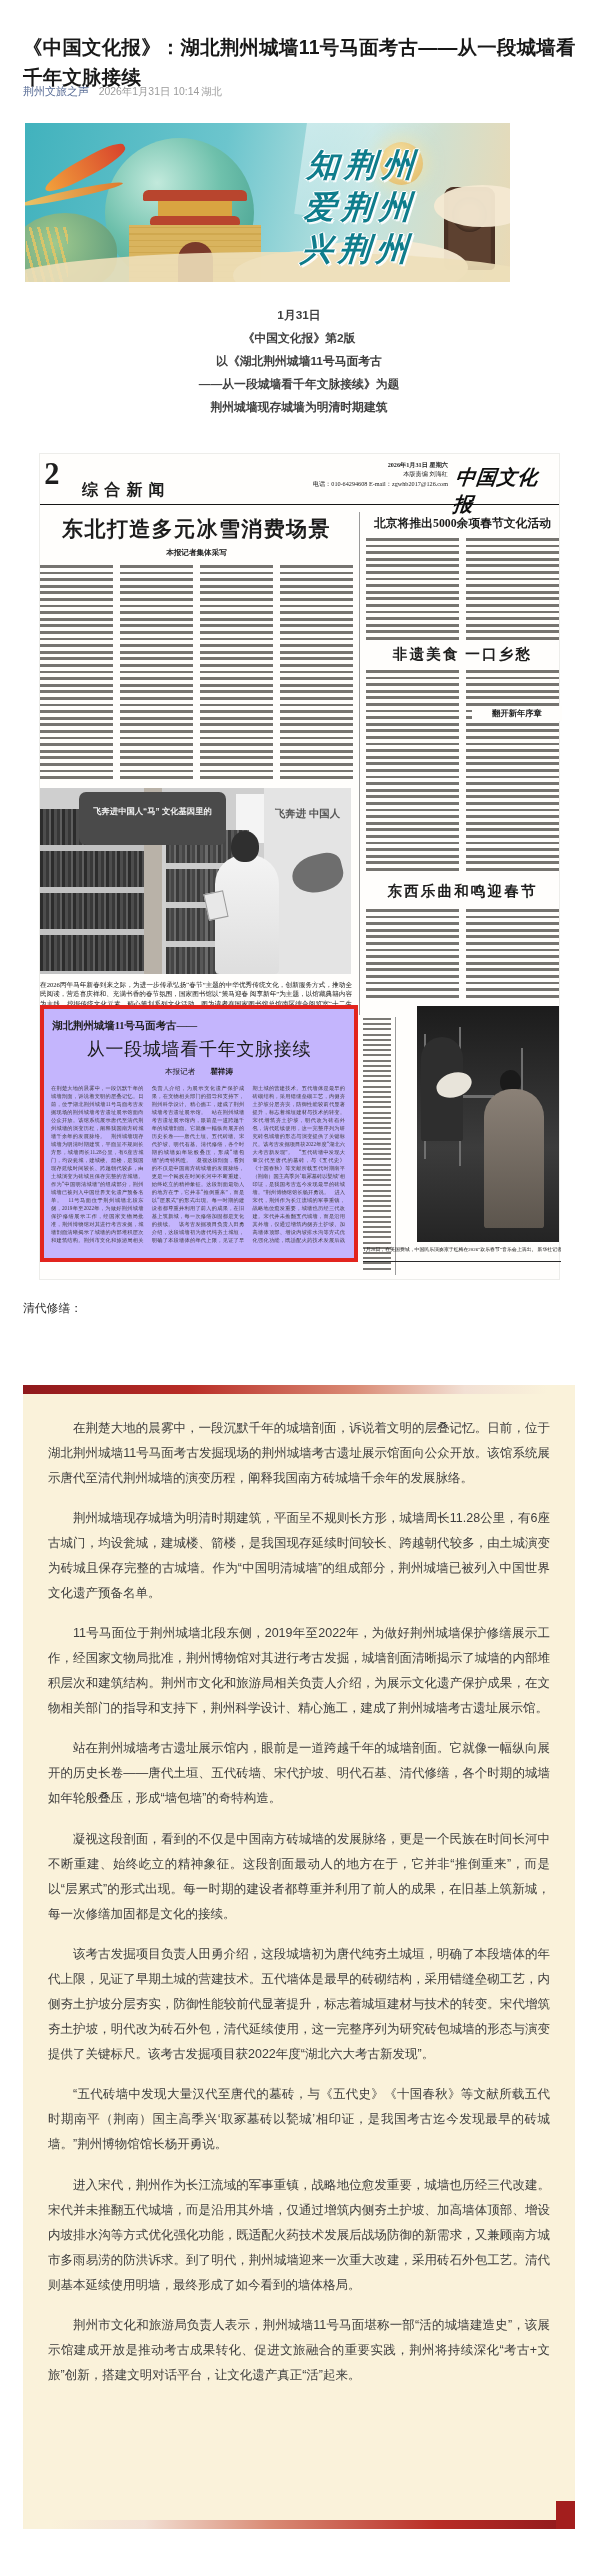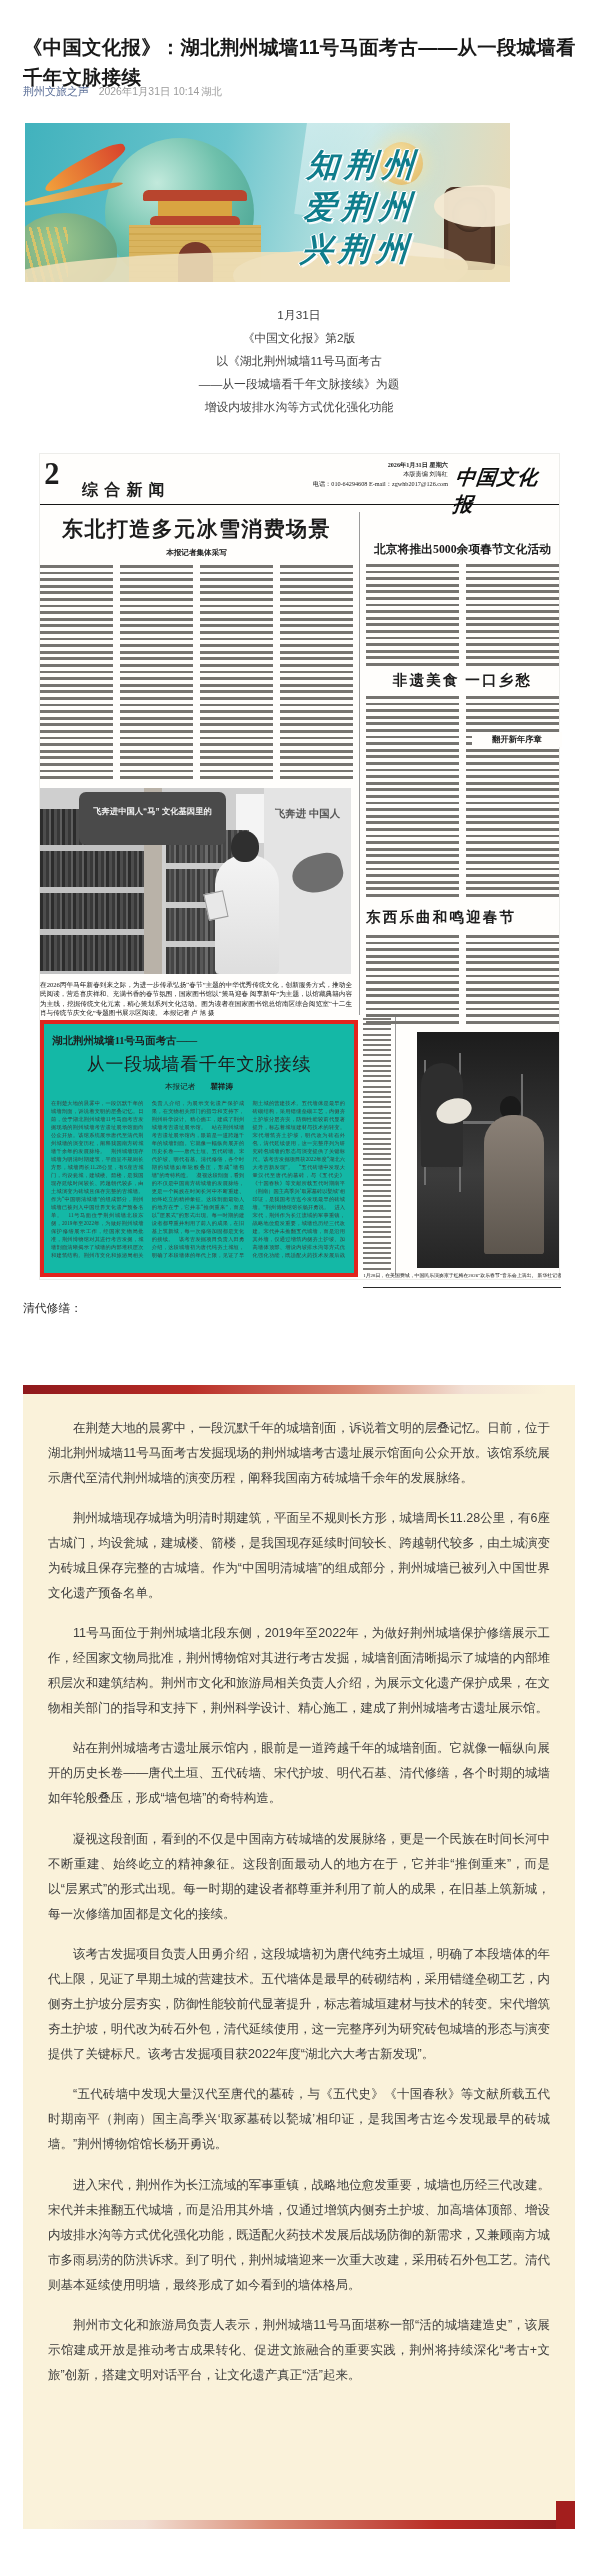--- a/index.html
+++ b/index.html
@@ -50,21 +50,21 @@
   .banner .bronze:after{content:"";position:absolute;left:8.3px;top:9.7px;width:35px;height:35px;border-radius:50%;
     background:radial-gradient(circle,#7c5a40 30%,#3f2b20 70%);}
   .banner .slogan{position:absolute;left:279px;top:21px;font-weight:bold;font-style:italic;
     font-size:32px;line-height:42px;letter-spacing:5.5px;color:#0f7d8c;transform:skewX(-4deg);
     text-shadow:1.4px 0 #fff,-1.4px 0 #fff,0 1.4px #fff,0 -1.4px #fff,2.1px 2.1px 0 rgba(255,255,255,.85);}
   .banner .sand{position:absolute;left:-28px;bottom:-32px;width:555px;height:62px;border-radius:50%;
     background:#eddfb9;opacity:.9;}
 
   
   .press-caption{left:0;top:304px;width:598px;text-align:center;
-    font-size:11.8px;line-height:23px;color:#3f3f3f;}
+    font-size:11.8px;line-height:23px;color:#3f3f3f;font-weight:bold;}
 
   
   .newspaper{left:40px;top:454px;width:519px;height:825px;background:#fffefc;
     outline:0.7px solid #ededea;font-family:"Liberation Serif","DejaVu Serif",serif;color:#1d1d1d;}
   .np-pageno{left:4.2px;top:2.8px;font-size:30.5px;font-weight:bold;}
   .np-section{left:42px;top:26px;font-size:16px;font-weight:bold;letter-spacing:6.2px;}
   .np-meta{left:208px;top:5.5px;width:200px;text-align:right;font-size:6.2px;line-height:9.7px;color:#222;}
   .np-meta .b{font-weight:bold;}
   .np-masthead{left:415px;top:9.7px;width:103px;height:35px;font-size:20px;font-weight:bold;font-style:italic;
     letter-spacing:0.7px;color:#0e0e0e;transform:skewX(-6deg);}
@@ -97,39 +97,39 @@
   .ph1-horse{position:absolute;right:8.3px;top:67px;width:51px;height:37px;border-radius:60% 40% 50% 60%;background:#6e6e6e;transform:rotate(-14deg);}
   .ph1-window{position:absolute;right:82px;top:5.5px;width:33px;height:49px;background:#f4f4f4;}
   .ph1-person{position:absolute;left:175px;top:67px;width:64px;height:119px;border-radius:29px 29px 4.2px 4.2px;
     background:linear-gradient(180deg,#f4f4f4,#dedede);}
   .ph1-head{position:absolute;left:191px;top:43px;width:28px;height:30.5px;border-radius:50% 50% 45% 45%;background:#2f2f2f;}
   .ph1-book{position:absolute;left:166px;top:104px;width:18px;height:25px;background:#e8e8e8;border:1.4px solid #9a9a9a;transform:rotate(-12deg);}
 
   .np-caption1{left:0;top:526px;width:312px;font-size:6.6px;line-height:9.4px;text-align:justify;color:#141414;}
 
   
-  .redbox{left:0;top:566px;width:318px;height:257px;border:4.9px solid #e2241d;box-sizing:border-box;background:#14b8a6;z-index:3;}
+  .redbox{left:0;top:551px;width:318px;height:257px;border:4.9px solid #e2241d;box-sizing:border-box;background:#c4b5fd;z-index:3;}
   .rb-kicker{position:absolute;left:8.3px;top:9.7px;font-size:10.4px;font-weight:bold;}
   .rb-headline{position:absolute;left:0;top:28px;width:100%;text-align:center;font-size:18px;font-weight:normal;letter-spacing:0.7px;}
   .rb-byline{position:absolute;left:0;top:58px;width:100%;text-align:center;font-size:7.6px;}
   .rb-byline b{margin-left:13px;}
   .rb-cols{position:absolute;left:7px;top:75px;width:294px;height:162px;overflow:hidden;
     column-count:3;column-gap:8.3px;font-size:5.2px;line-height:8px;text-align:justify;color:#3c3c3c;}
 
   .np-strip{left:323px;top:564px;width:28px;height:254px;}
   .np-vrule2{left:355px;top:563px;width:0.7px;height:258px;background:#9a9a9a;}
 
   
-  .np-right{left:326px;top:58px;width:193px;height:764px;margin-top:26px;}
+  .np-right{left:326px;top:58px;width:193px;height:764px;}
   .r-h1{position:absolute;left:0;top:4.2px;width:100%;text-align:center;font-size:11.8px;font-weight:bold;}
   .r-cols1{position:absolute;left:0;top:26px;width:100%;height:151px;}
   .r-h2{position:absolute;left:0;top:129px;width:100%;text-align:center;font-size:14.6px;font-weight:bold;letter-spacing:2.1px;background:#fffefc;padding:4.2px 0;}
   .r-cols2{position:absolute;left:0;top:158px;width:100%;height:201px;}
   .r-sub2{position:absolute;left:106px;top:194px;width:90px;text-align:center;font-size:8.3px;font-weight:bold;background:#fffefc;padding:2.1px 0;}
-  .r-h3{position:absolute;left:0;top:366px;width:100%;text-align:left;font-size:14.6px;font-weight:bold;letter-spacing:2.1px;background:#fffefc;padding:4.2px 0;}
+  .r-h3{position:absolute;left:0;top:366px;width:100%;text-align:center;font-size:14.6px;font-weight:bold;letter-spacing:2.1px;background:#fffefc;padding:4.2px 0;}
   .r-cols3{position:absolute;left:0;top:397px;width:100%;height:92px;}
 
   .photo2{position:absolute;left:51px;top:494px;width:142px;height:236px;overflow:hidden;
     background:linear-gradient(180deg,#1c1c1c,#3c3c3c 60%,#242424);}
   .ph2-stand{position:absolute;background:#6f6f6f;}
   .ph2-figure{position:absolute;left:67px;top:83px;width:60px;height:139px;border-radius:28px 28px 2.8px 2.8px;
     background:linear-gradient(180deg,#8b8177,#5c554d);}
   .ph2-head{position:absolute;left:83px;top:64px;width:21px;height:23.6px;border-radius:50%;background:#1a1a1a;}
   .ph2-drum{position:absolute;left:19.4px;top:67px;width:36px;height:23.6px;border-radius:50%;background:#e8e4da;transform:rotate(-18deg);}
   .ph2-player{position:absolute;left:4.2px;top:30.5px;width:42px;height:104px;border-radius:21px 21px 2.8px 2.8px;background:#2e2e2e;}
@@ -178,21 +178,21 @@
       <div>爱荆州</div>
       <div>兴荆州</div>
     </div>
 </div>
 
 <div class="abs press-caption">
     <div>1月31日</div>
     <div>《中国文化报》第2版</div>
     <div>以《湖北荆州城墙11号马面考古</div>
     <div>——从一段城墙看千年文脉接续》为题</div>
-    <div>增设内坡排水沟等方式优化强化功能</div>
+    <div>荆州城墙现存城墙为明清时期建筑</div>
   </div>
 
 <div class="abs newspaper">
   <div class="abs np-pageno">2</div>
   <div class="abs np-section">综合新闻</div>
   <div class="abs np-meta">
     <div class="b">2026年1月31日 星期六</div>
     <div>本版责编  刘海红</div>
     <div>电话：010-64294608  E-mail：zgwhb2017@126.com</div>
   </div>

